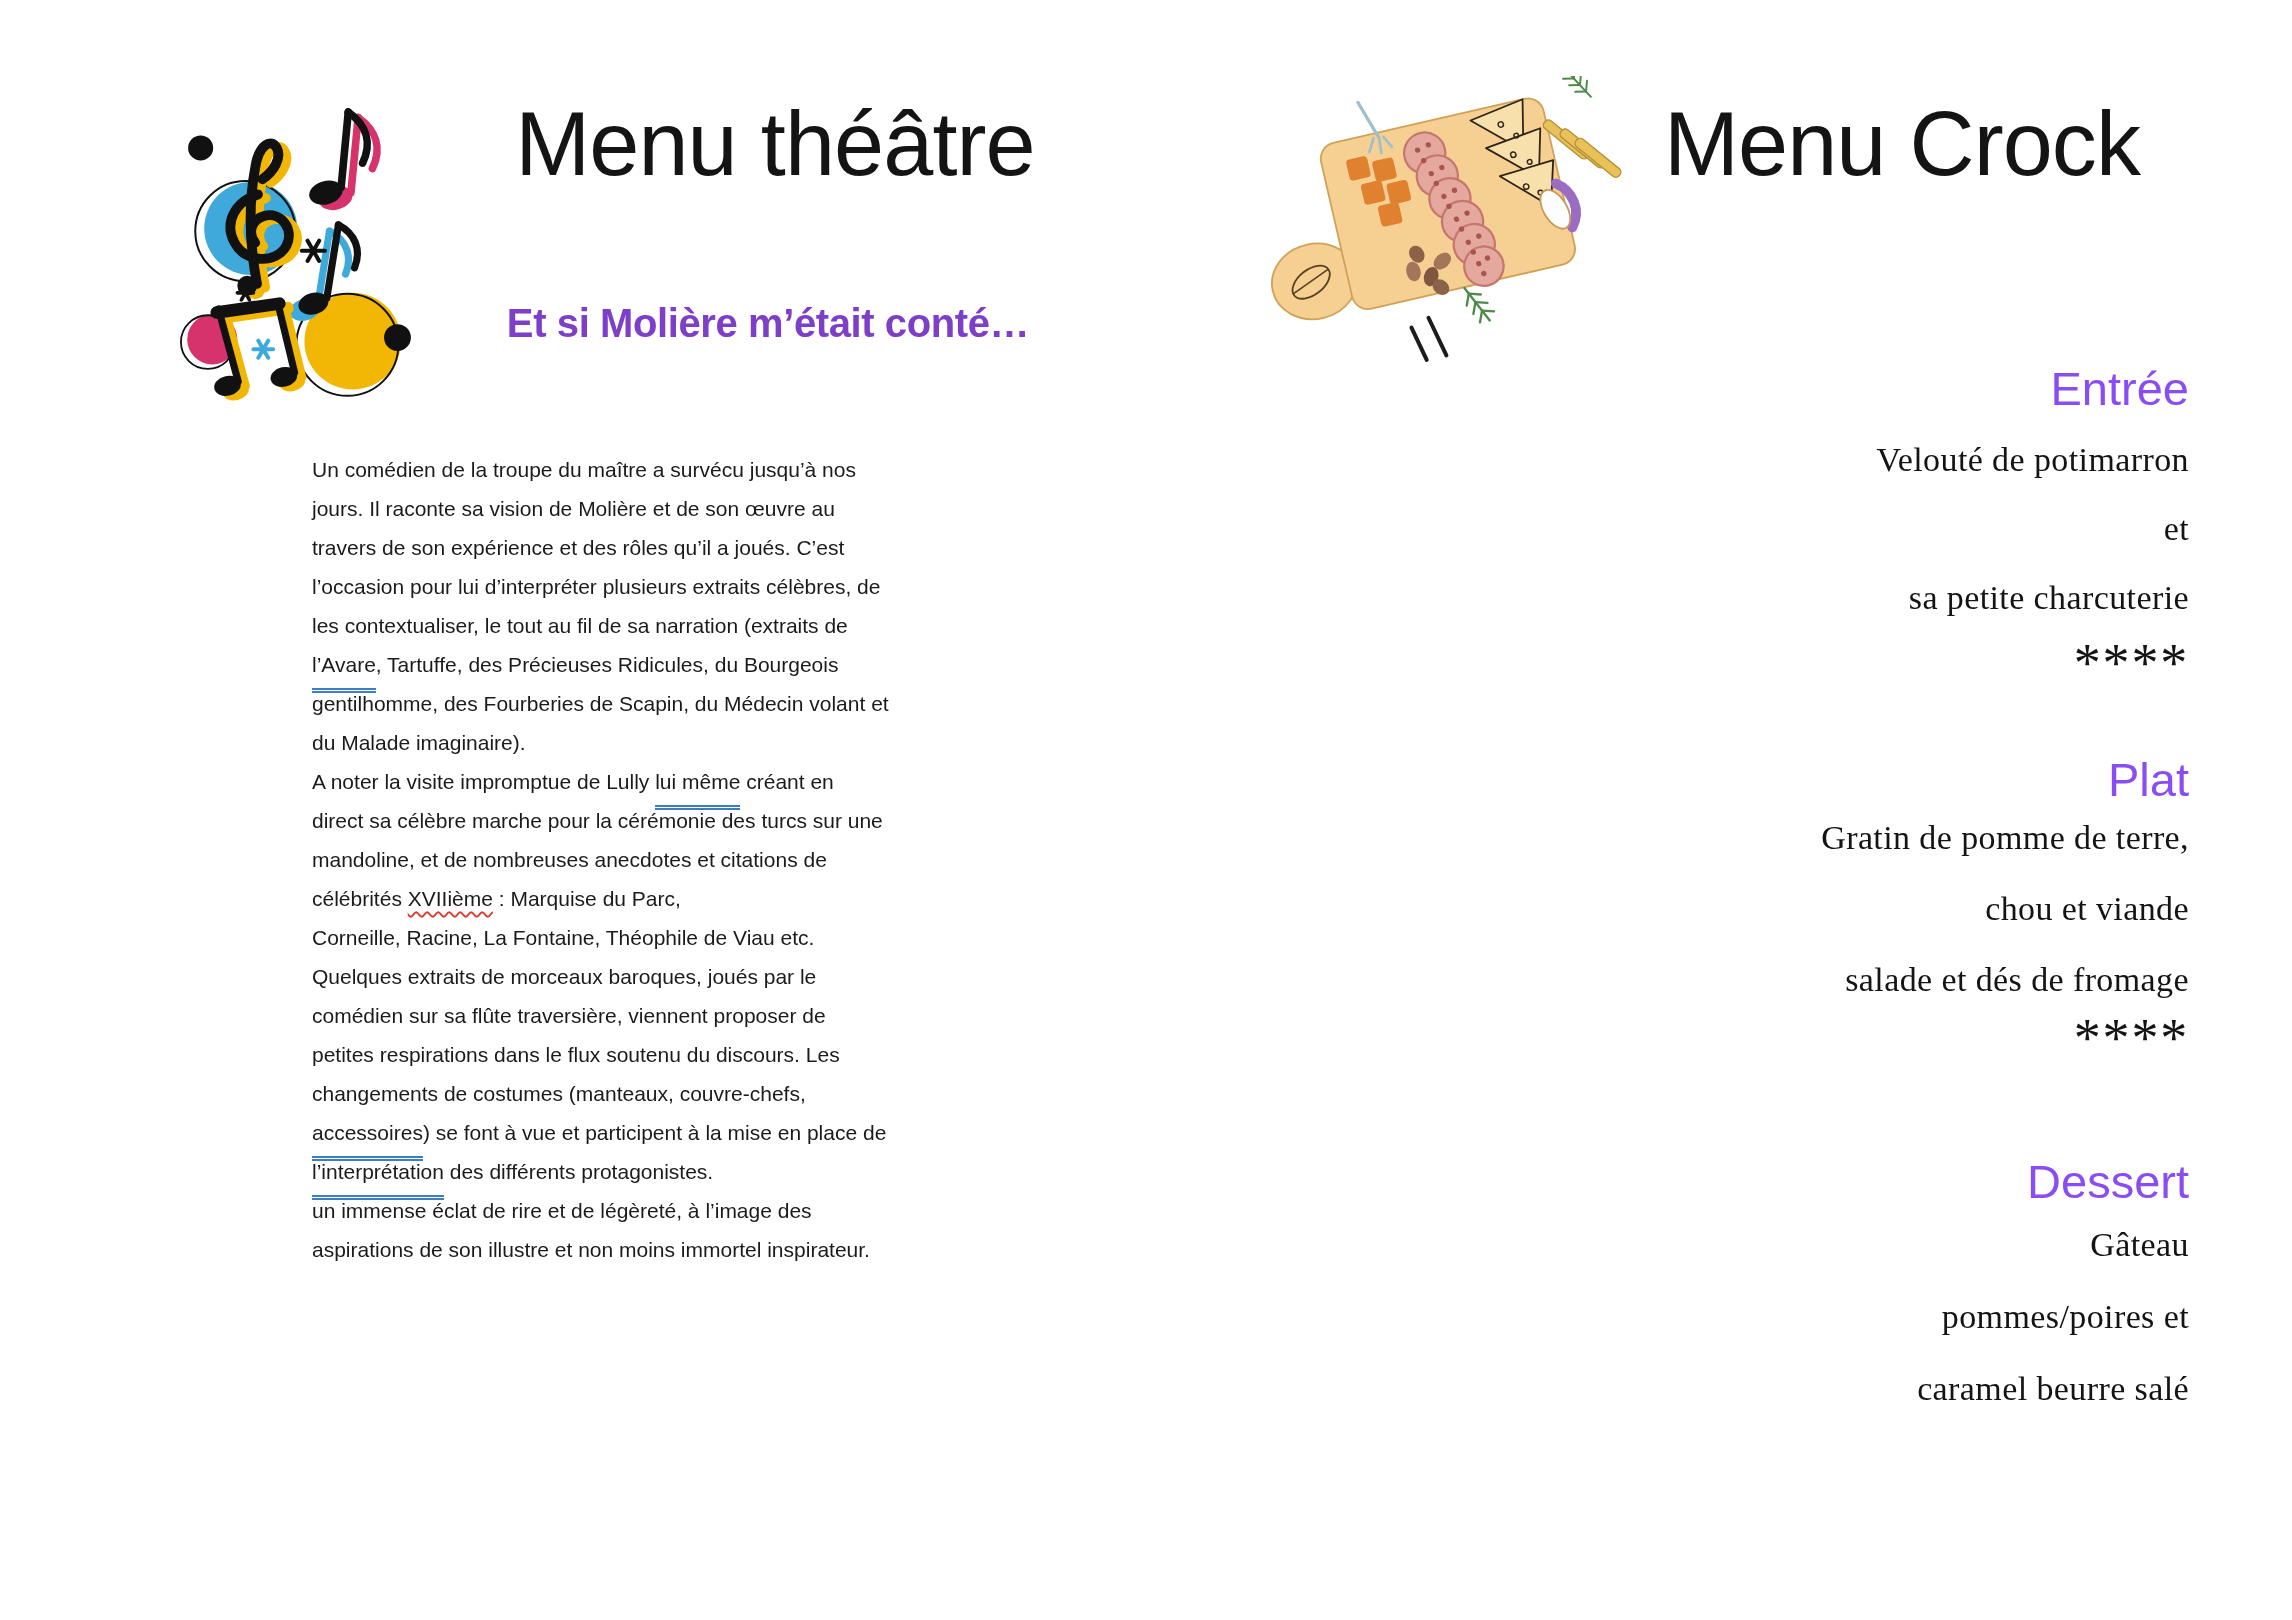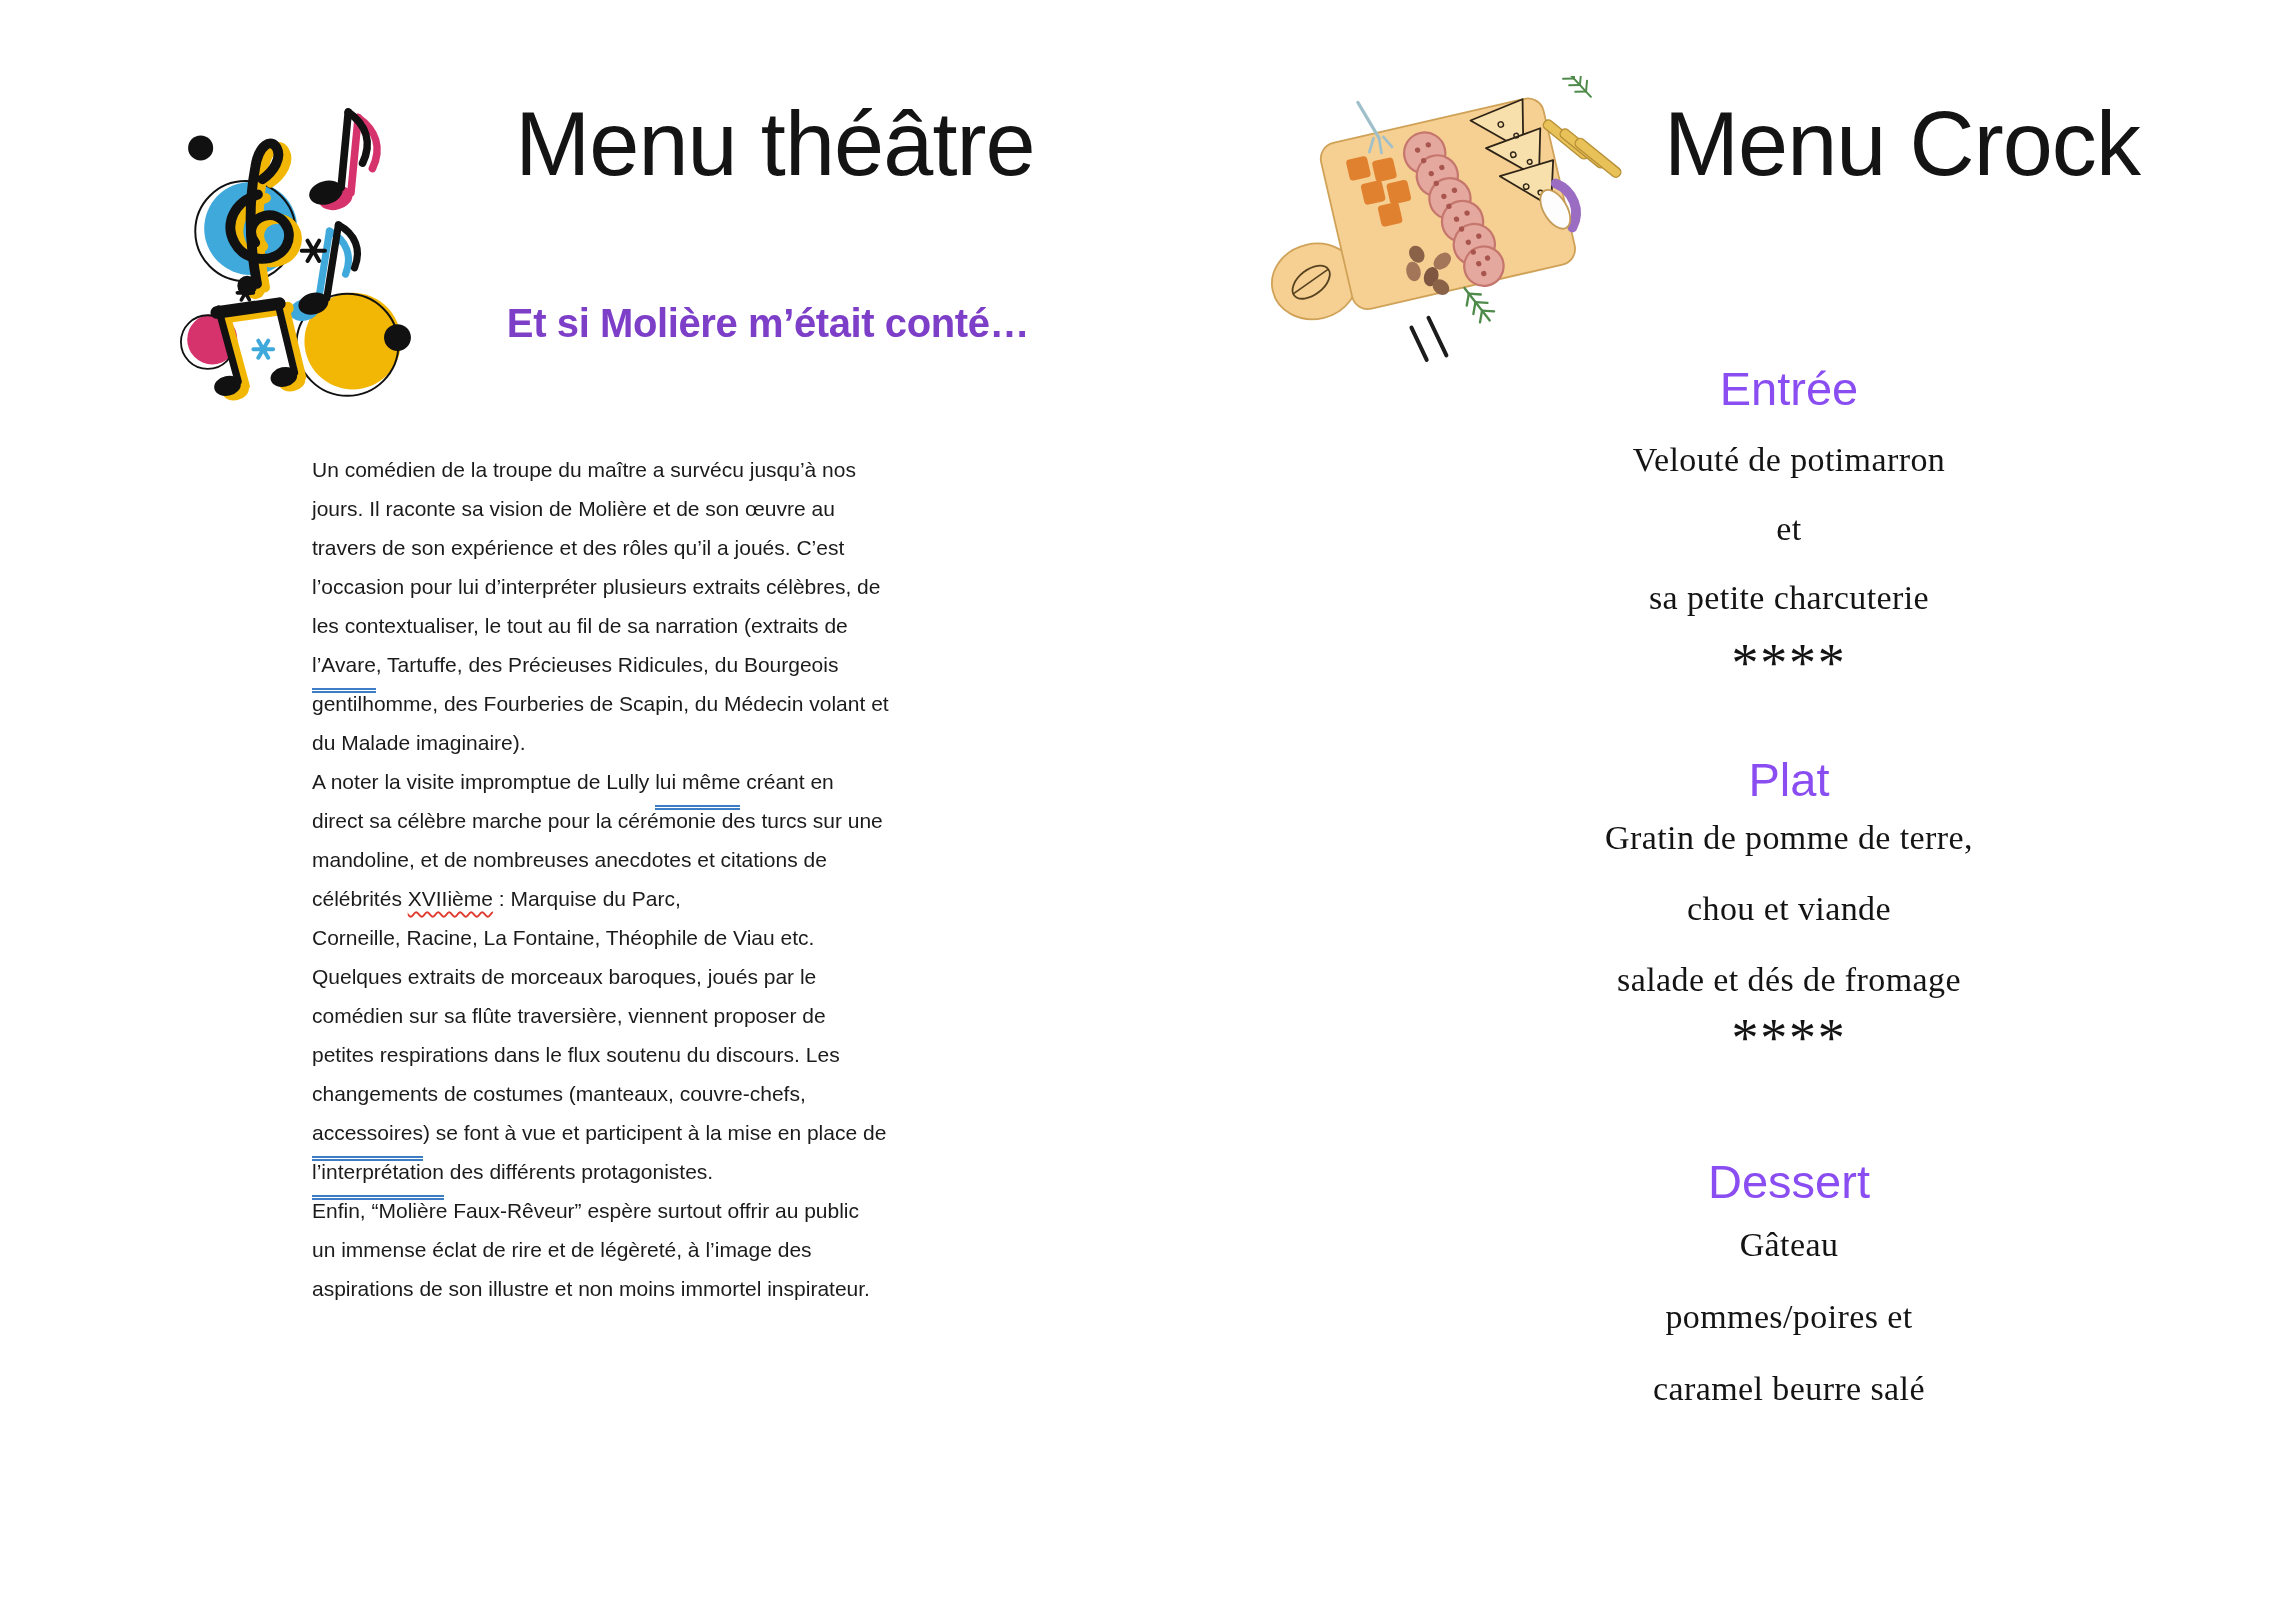--- a/index.html
+++ b/index.html
@@ -17,21 +17,21 @@
     color:var(--text);}
   .pline{white-space:nowrap;}
   .u-link{border-bottom:5.4px double var(--link_underline);padding-bottom:12px;}
   .u-spell{text-decoration-line:underline;text-decoration-style:wavy;
     text-decoration-color:var(--spell_underline);text-decoration-thickness:1.8px;
     text-underline-offset:4.5px;margin-top:25px;}
 
   
   .right-title{left:1902px;top:93px;transform:translateX(-50%);
     font-size:90px;letter-spacing:-0.9px;color:#141414;white-space:nowrap;}
-  .rcol{left:1357px;width:864px;text-align:center;}
+  .rcol{left:1325px;width:864px;text-align:right;}
   .mheading{font-size:47px;font-weight:500;color:var(--purple_right);}
   .mlines{font-family:"Liberation Serif",serif;font-size:34px;line-height:69px;
     letter-spacing:0.4px;color:#141414;}
   .mlines.plat{line-height:71px;}
   .mlines.dessert{line-height:72px;}
   .stars{font-family:"Liberation Serif",serif;font-size:54px;color:#141414;
     letter-spacing:1.8px;}
 
   svg{display:block;}
 </style>
@@ -128,21 +128,20 @@
       <div class="pline"><span>direct sa célèbre marche pour la cérémonie des turcs sur une</span></div>
       <div class="pline"><span>mandoline, et de nombreuses anecdotes et citations de</span></div>
       <div class="pline"><span>célébrités </span><span class="u-spell">XVIIième</span><span> : Marquise du Parc,</span></div>
       <div class="pline"><span>Corneille, Racine, La Fontaine, Théophile de Viau etc.</span></div>
       <div class="pline"><span>Quelques extraits de morceaux baroques, joués par le</span></div>
       <div class="pline"><span>comédien sur sa flûte traversière, viennent proposer de</span></div>
       <div class="pline"><span>petites respirations dans le flux soutenu du discours. Les</span></div>
       <div class="pline"><span>changements de costumes (manteaux, couvre-chefs,</span></div>
       <div class="pline"><span class="u-link">accessoires</span><span>) se font à vue et participent à la mise en place de</span></div>
       <div class="pline"><span class="u-link">l’interprétation</span><span> des différents protagonistes.</span></div>
-      <div class="pline"><span>Enfin, “Molière Faux-Rêveur” espère surtout offrir au public</span></div>
       <div class="pline"><span>un immense éclat de rire et de légèreté, à l’image des</span></div>
       <div class="pline"><span>aspirations de son illustre et non moins immortel inspirateur.</span></div>
     </div>
 </div>
 
 <div class="abs" style="left:1146px;top:0;width:1146px;height:1620px;"></div>
 
 <div class="abs" style="left:1253px;top:76px;">
   <svg width="385" height="291" viewBox="0 0 430 325">
     <g transform="rotate(-13 210 165)">

